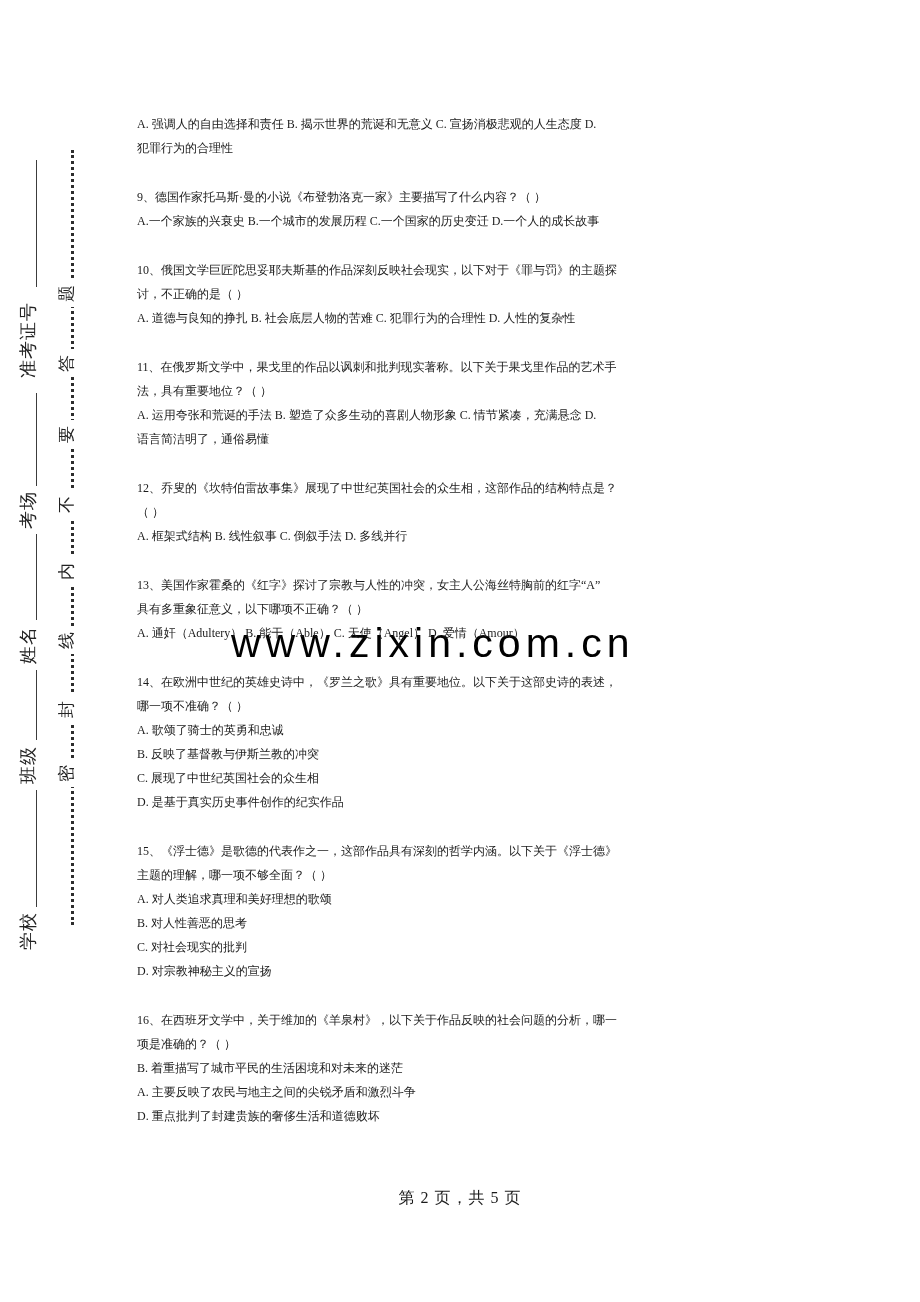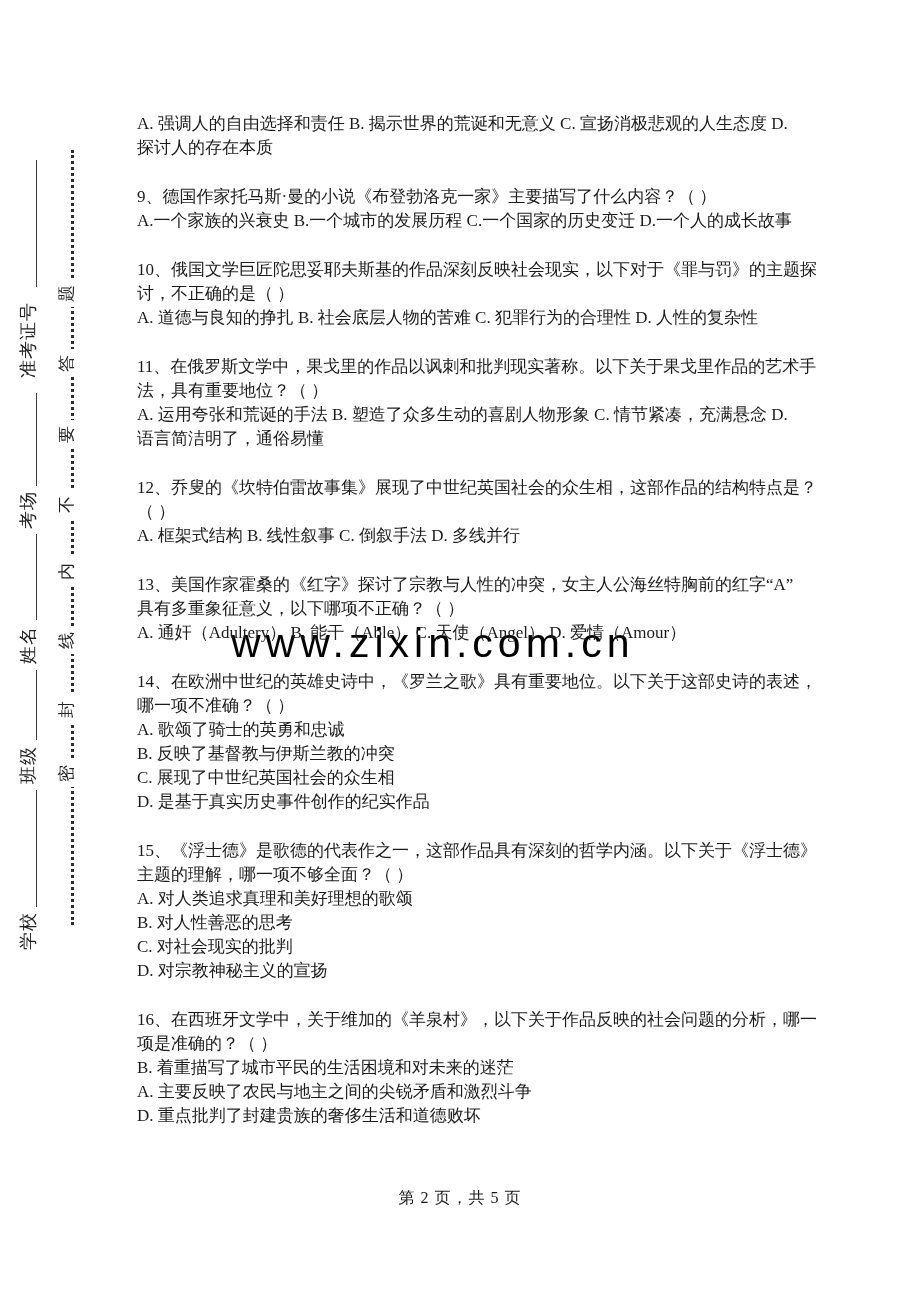--- a/index.html
+++ b/index.html
@@ -3,21 +3,21 @@
 <meta charset="utf-8">
 <style>
   html,body{margin:0;padding:0;background:#fff;}
   .paper{
     position:relative;width:920px;height:1302px;background:#ffffff;overflow:hidden;
     font-family:"Liberation Serif","DejaVu Serif",serif;color:#1b1b1b;
   }
   
   .content{position:absolute;left:137px;top:112px;width:668px;z-index:2;}
   .qblock{margin:0 0 25px 0;}
-  .qline{font-size:17px;line-height:24px;white-space:pre;}
+  .qline{font-size:12px;line-height:24px;white-space:pre;}
   
   .watermark{
     position:absolute;left:231px;top:623px;z-index:1;line-height:1;
     font-family:"Liberation Sans","DejaVu Sans",sans-serif;
     font-size:41px;letter-spacing:5px;color:#000000;
   }
   
   .info-line{position:absolute;left:36px;top:160px;height:750px;width:0;
     border-left:1.6px solid #3c3c3c;z-index:1;}
   .vlabel{position:absolute;left:13px;width:30px;background:#ffffff;
@@ -85,21 +85,21 @@
           <span>题</span>
         </div>
       </div>
   </aside>
 
   <div class="watermark">www.zixin.com.cn</div>
 
   <main id="questions" class="content">
       <div class="qblock">
         <div class="qline">A. 强调人的自由选择和责任 B. 揭示世界的荒诞和无意义 C. 宣扬消极悲观的人生态度 D.</div>
-        <div class="qline">探讨人的存在本质</div>
+        <div class="qline">犯罪行为的合理性</div>
       </div>
       <div class="qblock">
         <div class="qline">9、德国作家托马斯·曼的小说《布登勃洛克一家》主要描写了什么内容？（ ）</div>
         <div class="qline">A.一个家族的兴衰史 B.一个城市的发展历程 C.一个国家的历史变迁 D.一个人的成长故事</div>
       </div>
       <div class="qblock">
         <div class="qline">10、俄国文学巨匠陀思妥耶夫斯基的作品深刻反映社会现实，以下对于《罪与罚》的主题探</div>
         <div class="qline">讨，不正确的是（ ）</div>
         <div class="qline">A. 道德与良知的挣扎 B. 社会底层人物的苦难 C. 犯罪行为的合理性 D. 人性的复杂性</div>
       </div>

